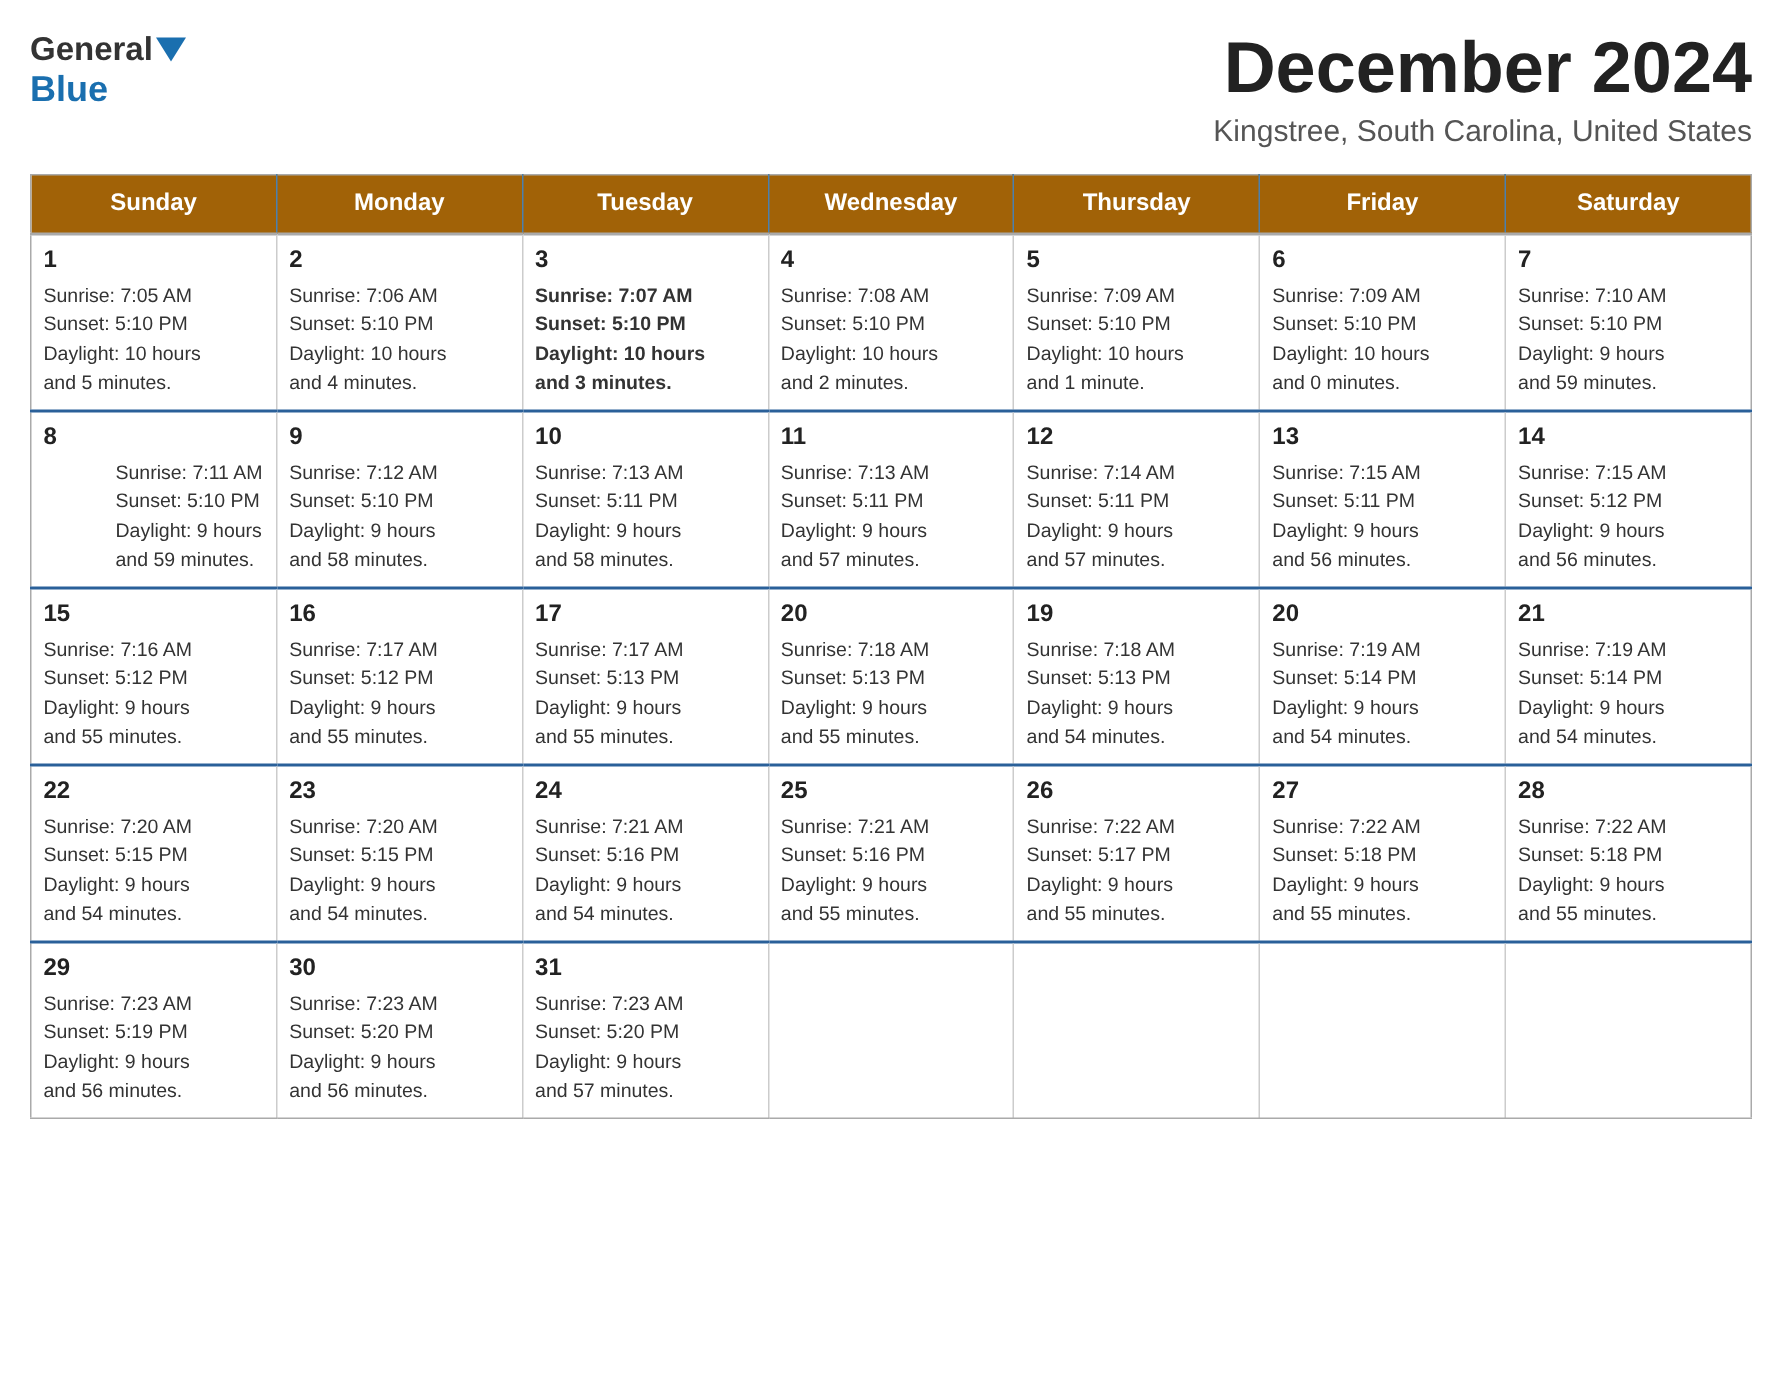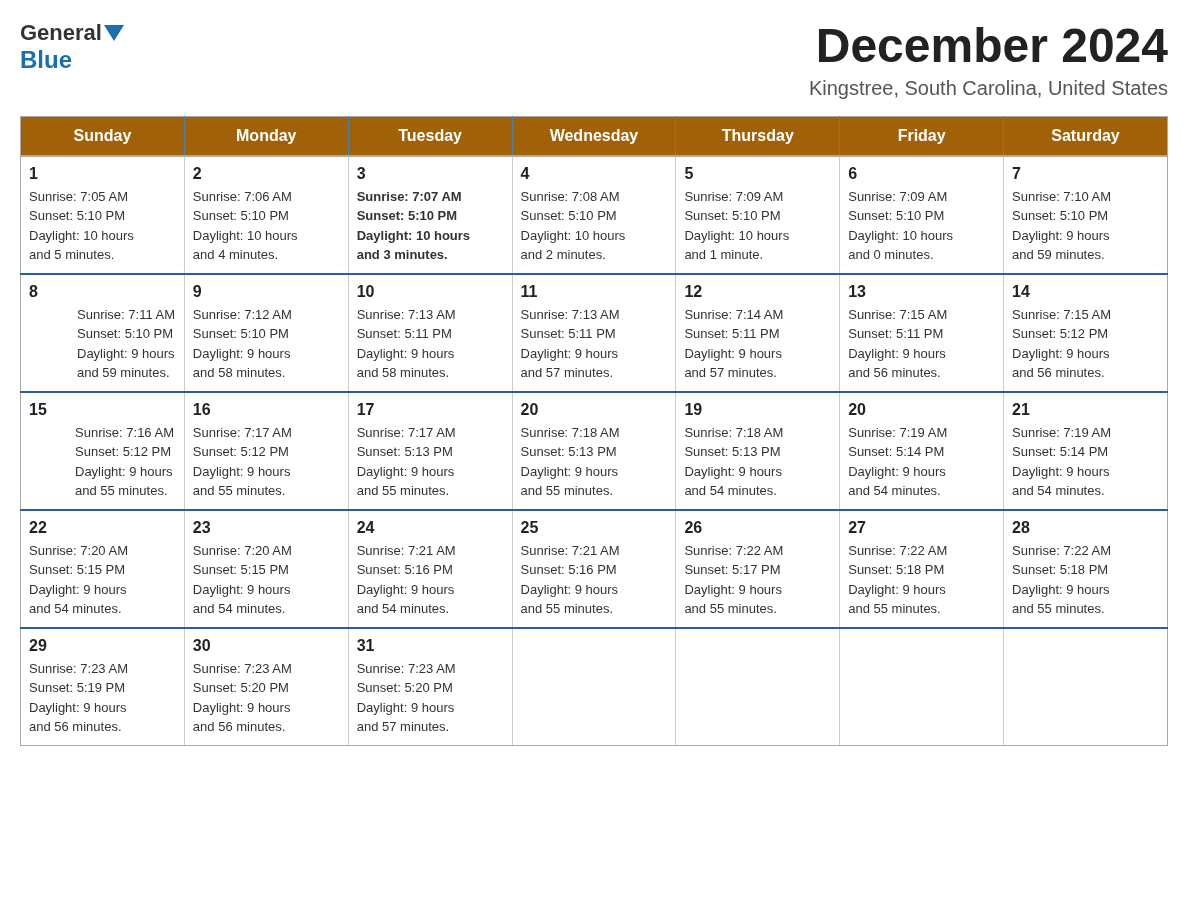--- a/index.html
+++ b/index.html
@@ -230,21 +230,21 @@
           <span class="day-num">14</span>
           <div class="day-info" style="white-space: pre-line;">Sunrise: 7:15 AM
 Sunset: 5:12 PM
 Daylight: 9 hours
 and 56 minutes.</div>
         </td>
       </tr>
       <tr>
         <td>
           <span class="day-num">15</span>
-          <div class="day-info" style="white-space: pre-line; margin-left: 46px;">Sunrise: 7:16 AM
+          <div class="day-info" style="white-space: pre-line;">Sunrise: 7:16 AM
 Sunset: 5:12 PM
 Daylight: 9 hours
 and 55 minutes.</div>
         </td>
         <td>
           <span class="day-num">16</span>
           <div class="day-info" style="white-space: pre-line;">Sunrise: 7:17 AM
 Sunset: 5:12 PM
 Daylight: 9 hours
 and 55 minutes.</div>

